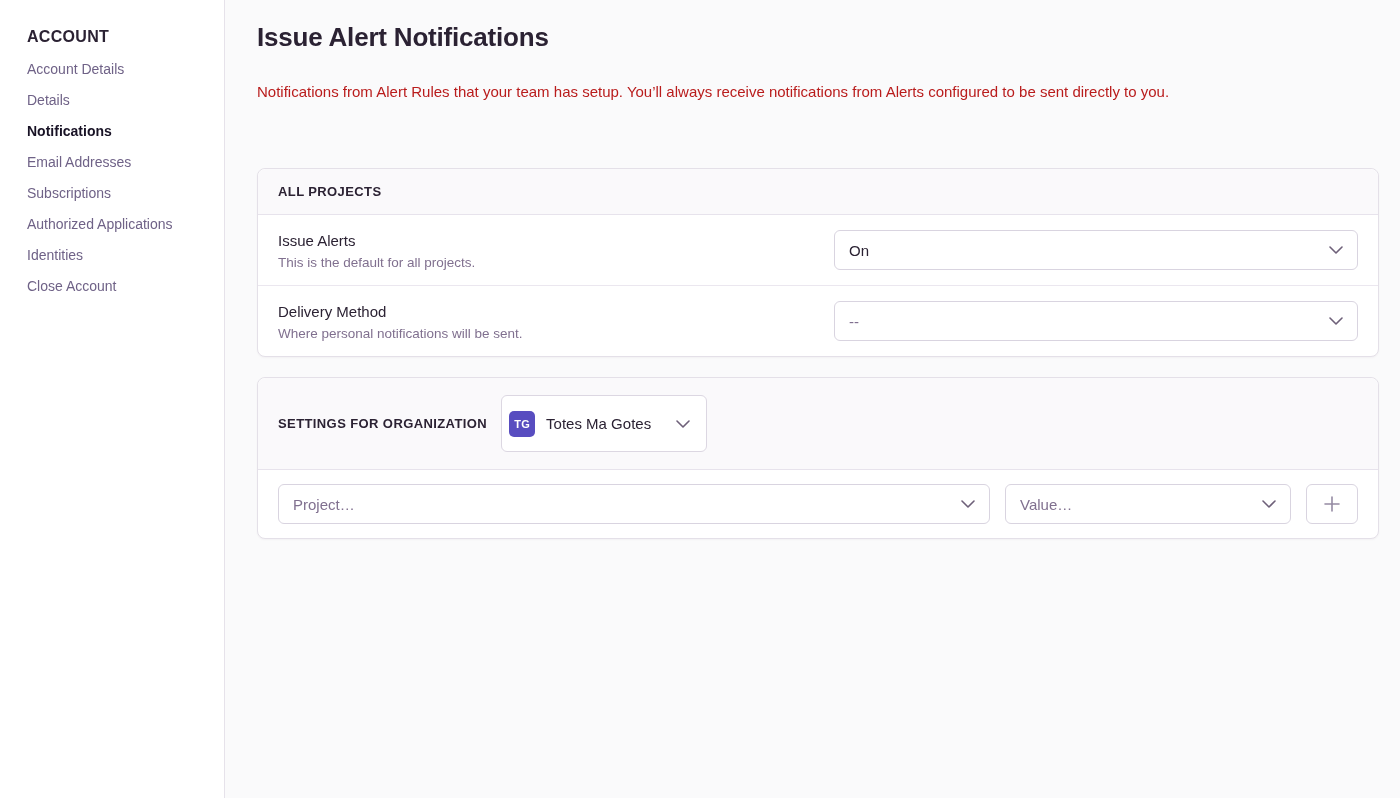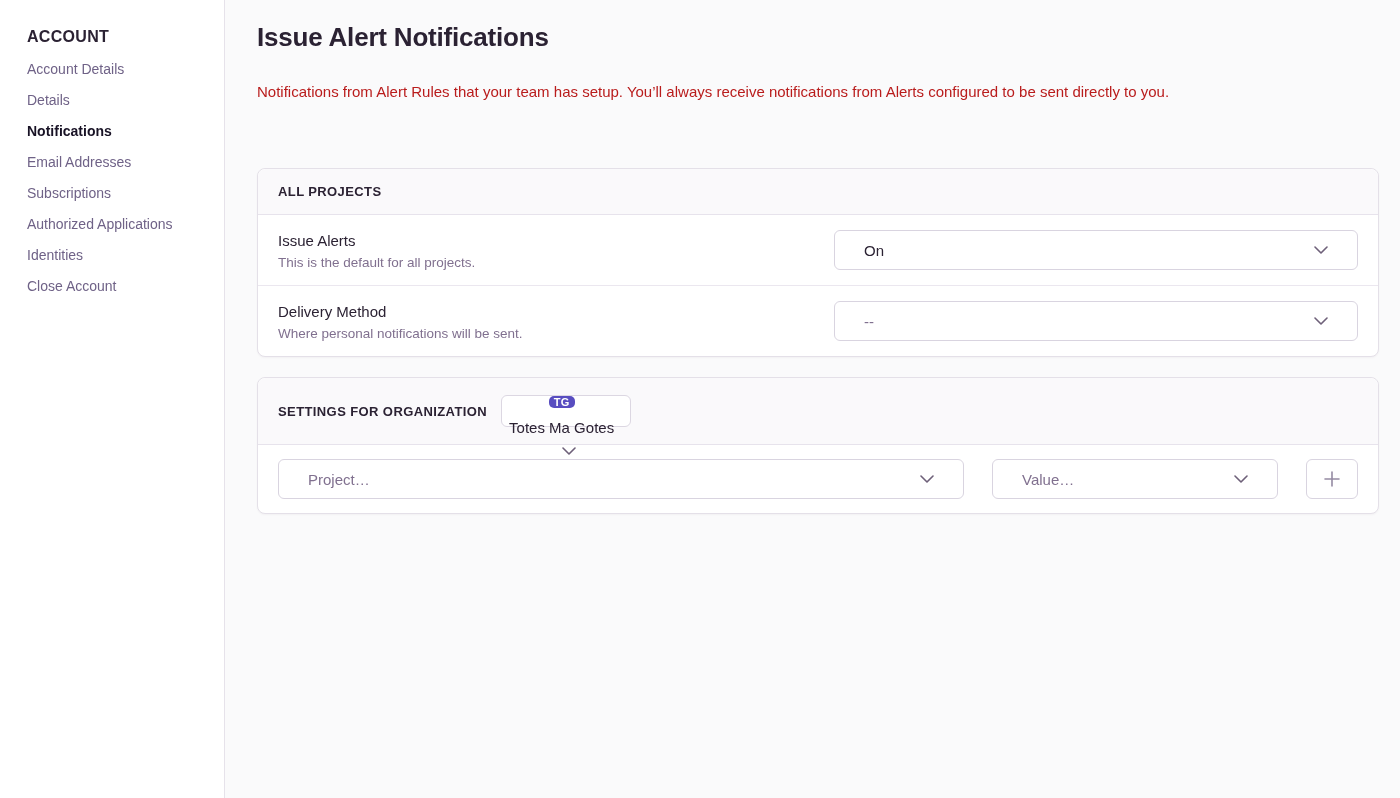--- a/index.html
+++ b/index.html
@@ -105,21 +105,21 @@
     color: #80708f;
   }
 
   
   .select {
     display: flex;
     align-items: center;
     justify-content: space-between;
     box-sizing: border-box;
     height: 40px;
-    padding: 0 29px;
+    padding: 0 14px;
     background: #ffffff;
     border: 1px solid #d9d4e0;
     border-radius: 6px;
     font-size: 15px;
     color: #2b2233;
     cursor: pointer;
   }
   .row .select { width: 524px; flex-shrink: 0; }
   .muted { color: #80708f; }
   .chevron { flex-shrink: 0; margin-left: 10px; }
@@ -138,50 +138,49 @@
     font-size: 13px;
     font-weight: 700;
     color: #2b2233;
     letter-spacing: .4px;
   }
   .org-select {
     display: flex;
     align-items: center;
     gap: 11px;
     box-sizing: border-box;
-    height: 32px;
+    height: 57px;
     padding: 0 16px 0 7px;
     background: #ffffff;
     border: 1px solid #dcd7e2;
     border-radius: 6px;
     font-family: inherit;
     font-size: 15px;
     color: #2b2233;
     cursor: pointer;
-    flex-direction: column;
   }
   .avatar {
     width: 26px;
     height: 26px;
     border-radius: 5px;
     background: #584dc0;
     color: #ffffff;
     font-size: 11px;
     font-weight: 700;
     letter-spacing: .3px;
     display: flex;
     align-items: center;
     justify-content: center;
   }
   .org-select .chevron { margin-left: 14px; }
 
   .fine-tune-row {
     display: flex;
     align-items: center;
-    gap: 28px;
+    gap: 15px;
     padding: 14px 20px;
   }
   .project-select { flex: 1; }
   .value-select { width: 286px; flex-shrink: 0; box-sizing: border-box; }
   .add-btn {
     width: 52px;
     height: 40px;
     box-sizing: border-box;
     flex-shrink: 0;
     background: #ffffff;

